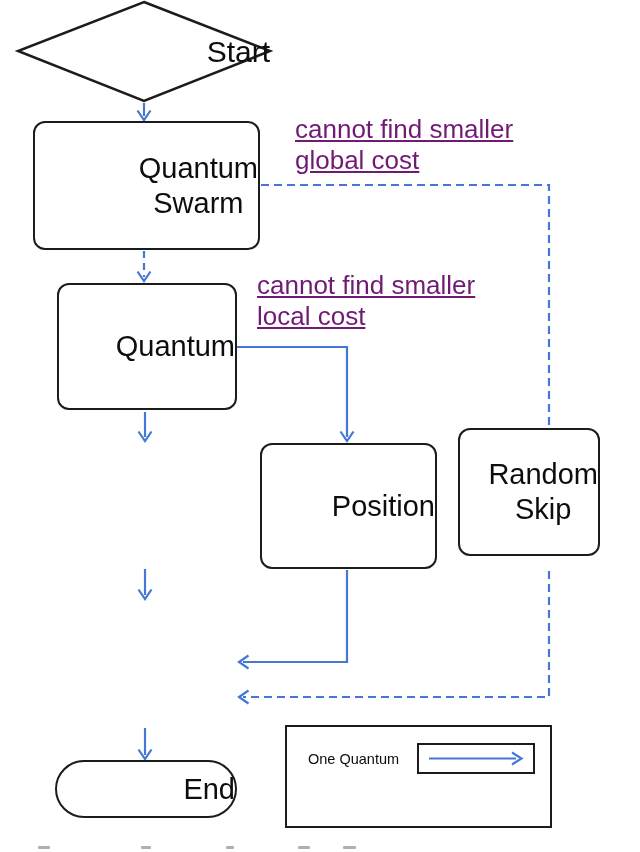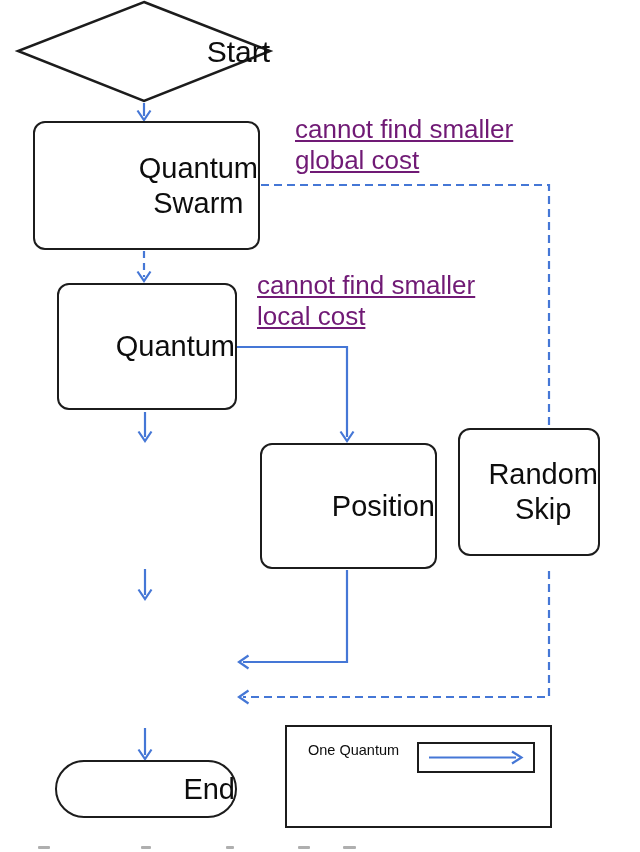--- a/index.html
+++ b/index.html
@@ -58,21 +58,21 @@
   
   .legend{
     position:absolute;
     left:285px; top:725px; width:267px; height:103px;
     border:2.5px solid #1c1c1c;
     box-sizing:border-box;
     background:#ffffff;
   }
   .legend-row{
     position:absolute; left:0; width:100%;
-    display:flex; align-items:flex-start;
+    display:flex; align-items:center;
   }
   .legend-row-1{ top:15px; height:33px; }
   .legend-row-2{ top:56px; height:33px; }
   .legend-label{
     font-size:14.5px;
     color:#0d0d0d;
     margin-left:21px;
     width:100px;
   }
   .legend-arrow-box{

